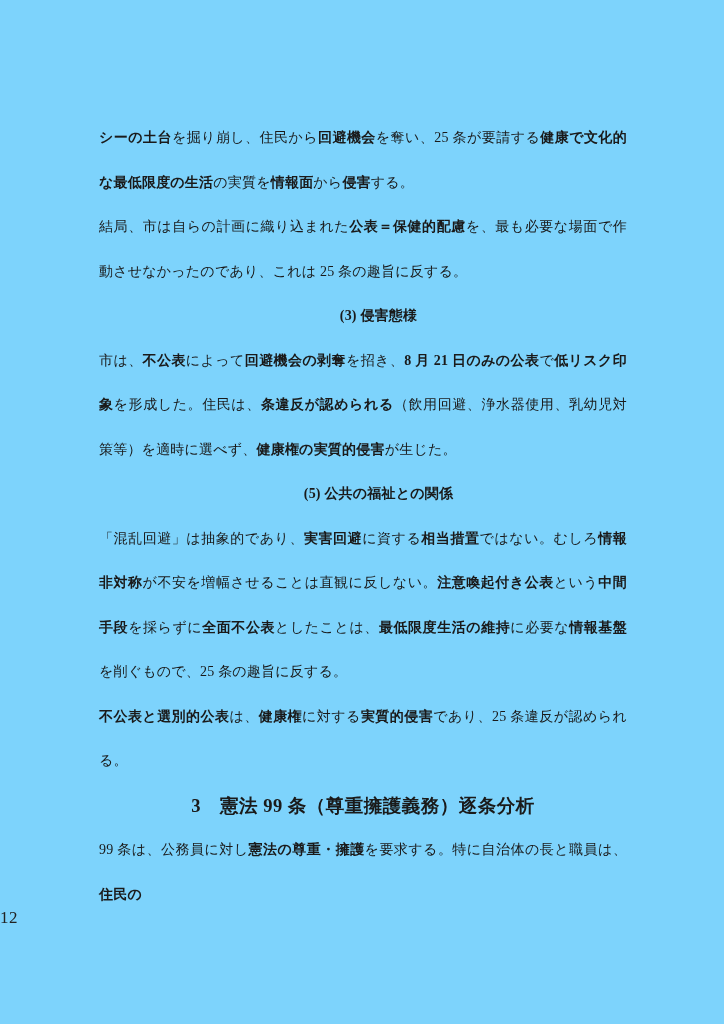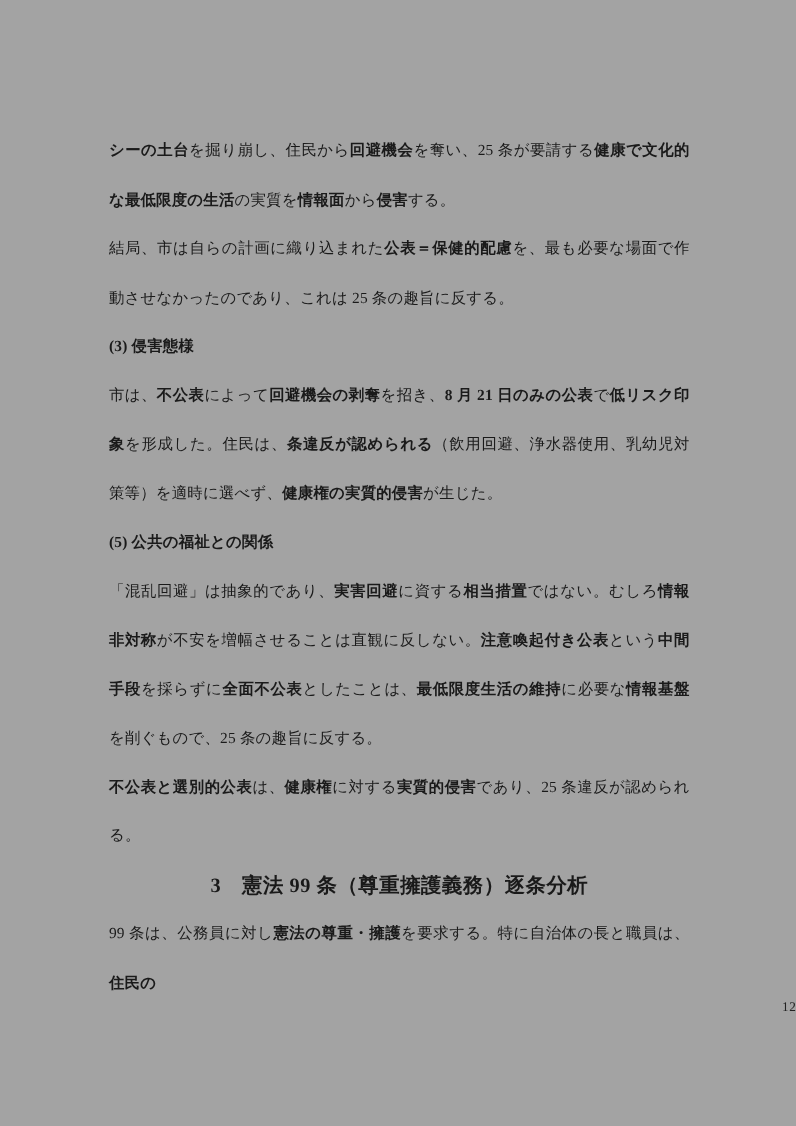--- a/index.html
+++ b/index.html
@@ -5,51 +5,52 @@
   html, body { margin: 0; padding: 0; }
   body {
     width: 724px; height: 1024px;
     background: #ffffff;
     font-family: "Liberation Serif", "DejaVu Serif", serif;
     overflow: hidden;
   }
   .page {
     position: relative;
     width: 724px; height: 1024px;
-    background: #a3a3a3;
+    background: #7dd3fc;
   }
   .content {
     position: absolute;
     left: 99px; top: 116px;
     width: 528px;
     color: #1a1a1a;
   }
   .content p {
     margin: 0;
     font-size: 14px;
     line-height: 44.5px;
     letter-spacing: 0.2px;
     text-align: justify;
   }
   .content p.heading {
     font-weight: bold;
-    text-align: left;
+    text-align: center;
+    margin-left: 31px;
   }
   .content p.section-title {
     font-size: 18.5px;
     font-weight: bold;
     text-align: center;
     letter-spacing: 0.5px;
   }
   .content span.bold { font-weight: bold; }
   .page-number {
     position: absolute;
     left: 0; right: 0; top: 908px;
-    text-align: right;
-    font-size: 12px;
+    text-align: left;
+    font-size: 17px;
     color: #222222;
     letter-spacing: 0.5px;
   }
 </style>
 </head>
 <body>
 
 <div class="page">
   <div class="content">
       <p class="body"><span class="bold">シーの土台</span><span>を掘り崩し、住民から</span><span class="bold">回避機会</span><span>を奪い、25 条が要請する</span><span class="bold">健康で文化的な最低限度の生活</span><span>の実質を</span><span class="bold">情報面</span><span>から</span><span class="bold">侵害</span><span>する。</span></p>

